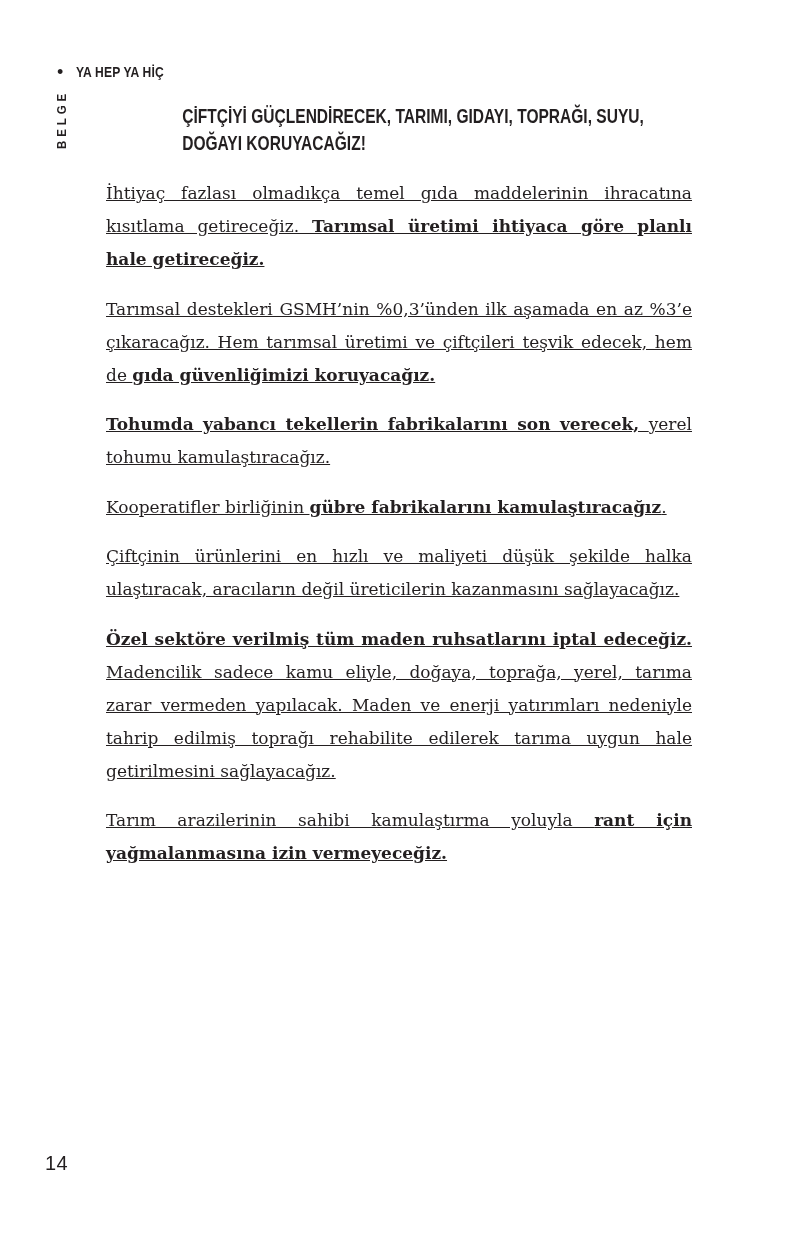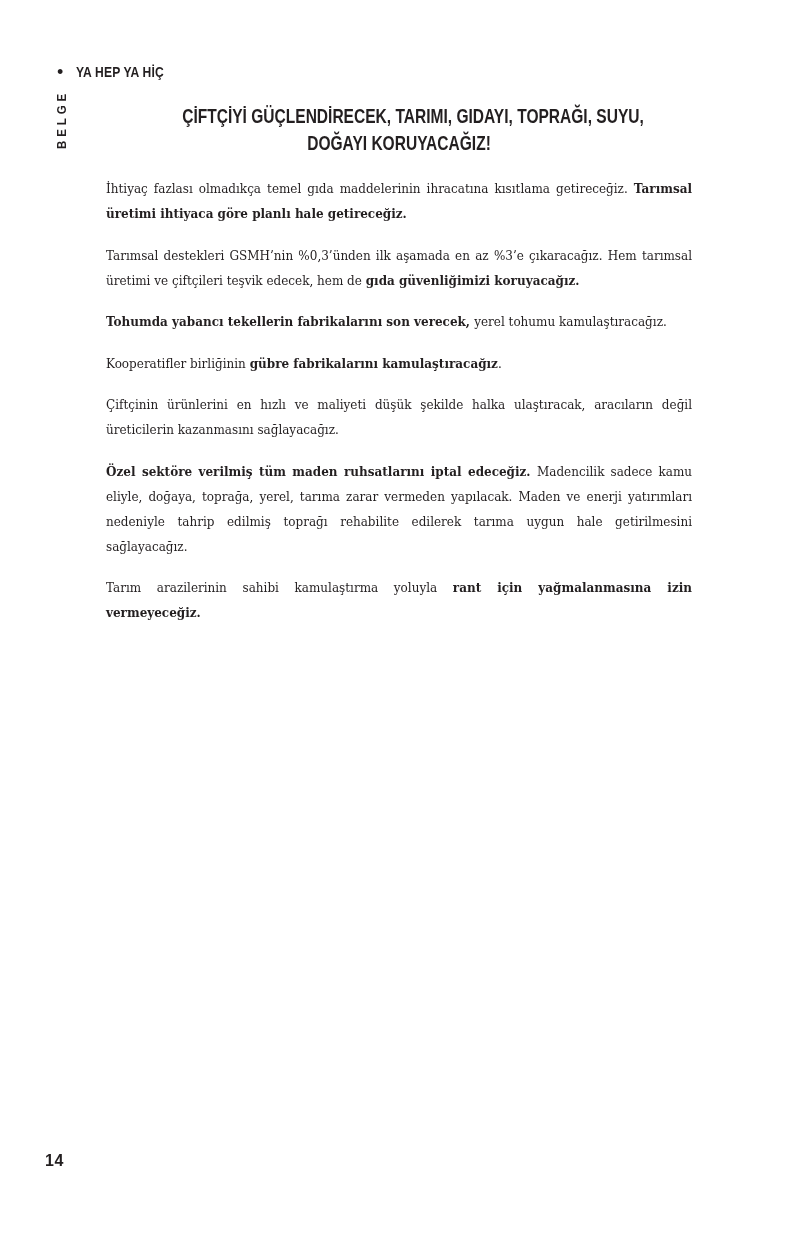--- a/index.html
+++ b/index.html
@@ -56,50 +56,50 @@
 
   
   .content {
     position: absolute;
     left: 106px;
     top: 103px;
     width: 586px;
   }
   .title {
     margin: 0;
-    text-align: center;
     font-family: "Liberation Sans", sans-serif;
     font-weight: bold;
     font-size: 21px;
     line-height: 26.5px;
     letter-spacing: 0;
   }
   .title-line {
     display: block;
     white-space: nowrap;
     transform: scaleX(0.74);
     transform-origin: center;
   }
 
   #paragraphs { margin-top: 21px; }
   .body-para {
     margin: 0 0 16.5px 0;
-    font-size: 12px;
-    line-height: 25px;
+    font-size: 17px;
+    line-height: 33px;
     text-align: justify;
+    text-decoration: underline;
   }
   .b { font-weight: bold; }
 
   .page-number {
     position: absolute;
     left: 45px;
     top: 1152px;
     font-family: "Liberation Sans", sans-serif;
-    font-weight: bold;
-    font-size: 16px;
+    font-weight: normal;
+    font-size: 20px;
     letter-spacing: 0.5px;
   }
 </style>
 </head>
 <body>
 
 <div class="page">
 
   <div class="header">
     <span class="bullet">•</span>

